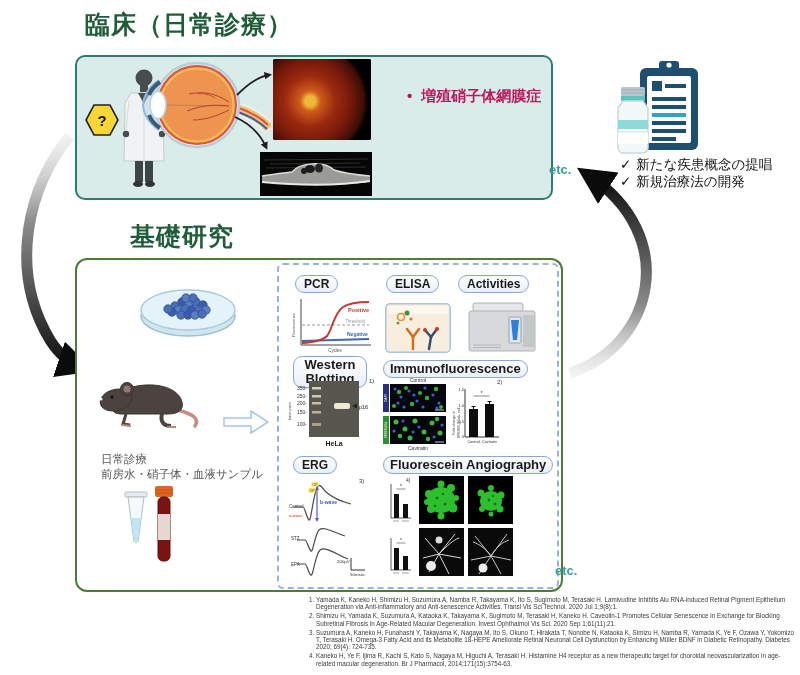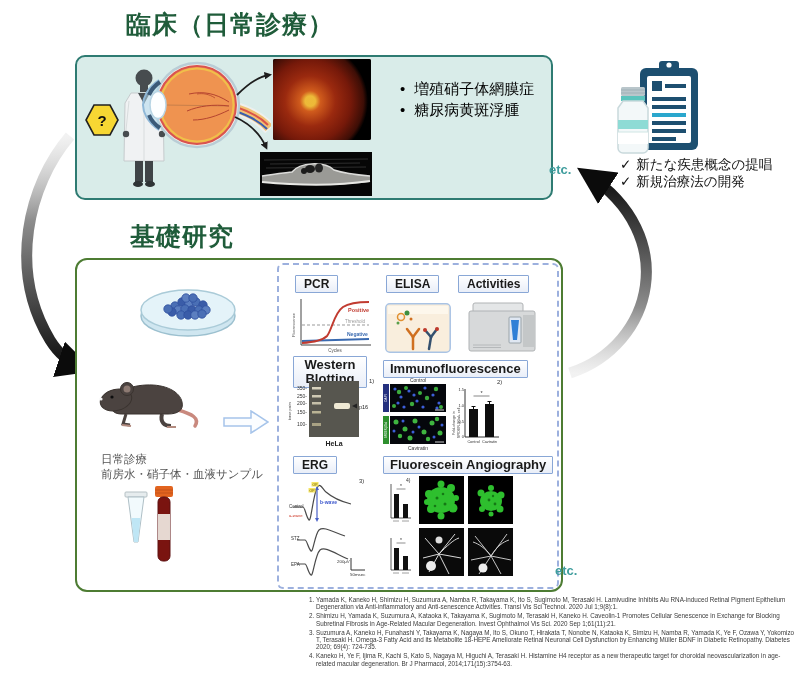--- a/index.html
+++ b/index.html
@@ -6,26 +6,26 @@
   body{width:800px;height:675px;position:relative;overflow:hidden;
        font-family:"Liberation Sans","DejaVu Sans",sans-serif;color:#222;}
   .abs{position:absolute;}
   svg{display:block;font-family:inherit;}
   .sec-title{font-size:25px;font-weight:bold;color:#1f5c3a;letter-spacing:1px;}
   .clinical-box{left:75px;top:55px;width:474px;height:141px;background:#d9ece9;
     border:2.5px solid #2e7b72;border-radius:10px;}
   .research-box{left:75px;top:258px;width:484px;height:330px;background:#fff;
     border:2.5px solid #4d7c33;border-radius:12px;}
   .dashed-box{left:200px;top:3px;width:278px;height:322px;border:2px dashed #9cb0de;border-radius:6px;}
-  .disease-list{list-style:none;margin:5px;padding:0;font-size:15px;font-weight:400;color:#000000;line-height:21px;}
+  .disease-list{list-style:none;margin:12px;padding:0;font-size:15px;font-weight:700;color:#be185d;line-height:21px;}
   .disease-list li::before{content:"•";margin-right:9px;}
   .etc{color:#3f9d9d;font-size:13px;font-weight:600;margin-left:34px;}
   .check-list{font-size:13.5px;color:#111;line-height:17px;white-space:nowrap;}
   .check-list .row{display:flex;gap:5px;}
-  .pill{display:inline-block;border:1.5px solid #89a7d6;border-radius:1px;padding:1px 8px;
+  .pill{display:inline-block;border:1.5px solid #89a7d6;border-radius:9px;padding:1px 8px;
     background:linear-gradient(#ffffff,#e9eef8);font-weight:bold;font-size:12px;color:#1a1a1a;text-align:center;line-height:14px;}
   .pill.small{font-size:13px;padding:1px 6px;}
   .caption{font-size:11.5px;color:#555;line-height:15px;}
   .fundus{background:#000 ;border-radius:2px;overflow:hidden;}
   .fundus-inner{width:100%;height:100%;
     background:
       radial-gradient(circle at 38% 52%, rgba(247,195,59,.95) 0 7%, rgba(226,100,31,.9) 14%, rgba(167,45,16,.9) 34%, rgba(122,26,10,.95) 55%, rgba(62,14,6,.95) 72%, #000 78%),
       radial-gradient(circle at 70% 25%, rgba(40,8,4,.8) 0 12%, transparent 13%),
       radial-gradient(circle at 22% 75%, rgba(30,6,3,.8) 0 10%, transparent 11%),
       #2a0a04;}
@@ -49,21 +49,21 @@
         <stop offset="1" stop-color="#0b0b0b"></stop>
     </linearGradient>
     <marker id="ah" viewBox="0 0 10 10" refX="6.5" refY="5" markerWidth="3.4" markerHeight="3.4" orient="auto">
         <path d="M0 0 L10 5 L0 10 Z" fill="#0b0b0b"></path>
       </marker>
   </defs>
   <path d="M70 136 C28 185 8 270 50 340 C60 356 70 363 82 367" fill="none" stroke="url(#gL)" stroke-width="11" marker-end="url(#ah)"></path>
   <path d="M570 373 C655 345 680 235 588 175" fill="none" stroke="url(#gR)" stroke-width="11" marker-end="url(#ah)"></path>
 </svg>
 
-<div class="abs sec-title" style="left:85px;top:8px;margin-left:41px;">臨床（日常診療）</div>
+<div class="abs sec-title" style="left:85px;top:8px;">臨床（日常診療）</div>
 
 <div class="abs clinical-box">
 
   <svg class="abs" style="left:8px;top:47px;" width="34" height="32" viewBox="0 0 34 32">
     <polygon points="9,1 25,1 33,16 25,31 9,31 1,16" fill="#f7d733" stroke="#222" stroke-width="1.6"></polygon>
     <text x="17" y="22" text-anchor="middle" font-size="15" font-weight="bold" fill="#111">?</text>
   </svg>
 
   <svg class="abs" style="left:36px;top:12px;" width="62" height="124" viewBox="0 0 62 124">
     <circle cx="31" cy="9" r="8.5" fill="#474c4f"></circle>
@@ -124,21 +124,20 @@
     <path d="M2 24 C14 22 24 21 32 20 C40 10 64 9 74 18 C86 22 98 23 110 24 L110 30 C80 34 30 34 2 30 Z" fill="#9a9a96"></path>
     <path d="M2 24 C14 22 24 21 32 20 C40 10 64 9 74 18 C86 22 98 23 110 24" fill="none" stroke="#dcdcda" stroke-width="1.5"></path>
     <path d="M2 30 C40 33.5 80 33.5 110 29" fill="none" stroke="#e8e8e4" stroke-width="2"></path>
     <ellipse cx="50" cy="17" rx="5" ry="4" fill="#1c1c1c"></ellipse>
     <ellipse cx="59" cy="16" rx="4" ry="4.5" fill="#242424"></ellipse>
     <ellipse cx="44" cy="19" rx="3" ry="3" fill="#1c1c1c"></ellipse>
   </svg>
 
   <ul class="abs disease-list" style="left:318px;top:16px;width:150px;">
     <li>増殖硝子体網膜症</li>
-    <li>糖尿病黄斑浮腫</li>
   </ul>
   <div class="abs etc" style="left:438px;top:105px;">etc.</div>
 </div>
 
 <svg class="abs" style="left:636px;top:60px;" width="66" height="94" viewBox="0 0 66 94">
   <rect x="4" y="8" width="58" height="82" rx="6" fill="#1d4f70"></rect>
   <rect x="11" y="16" width="44" height="67" rx="2" fill="#fff"></rect>
   <rect x="23" y="1" width="20" height="13" rx="3" fill="#1d4f70"></rect>
   <circle cx="33" cy="5" r="2.6" fill="#fff"></circle>
   <rect x="16" y="21" width="10" height="10" fill="#1d4f70"></rect>

